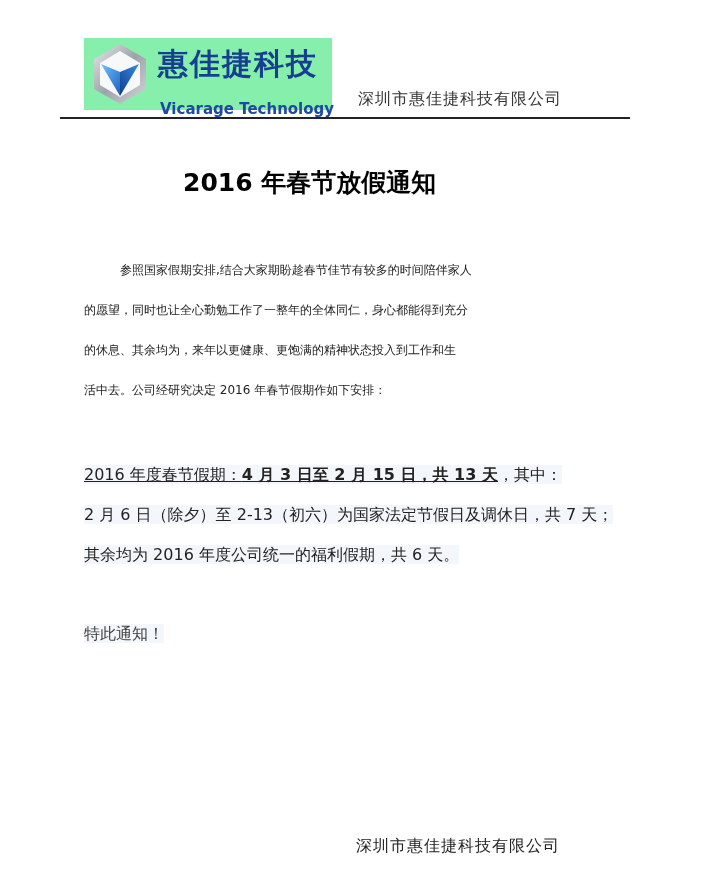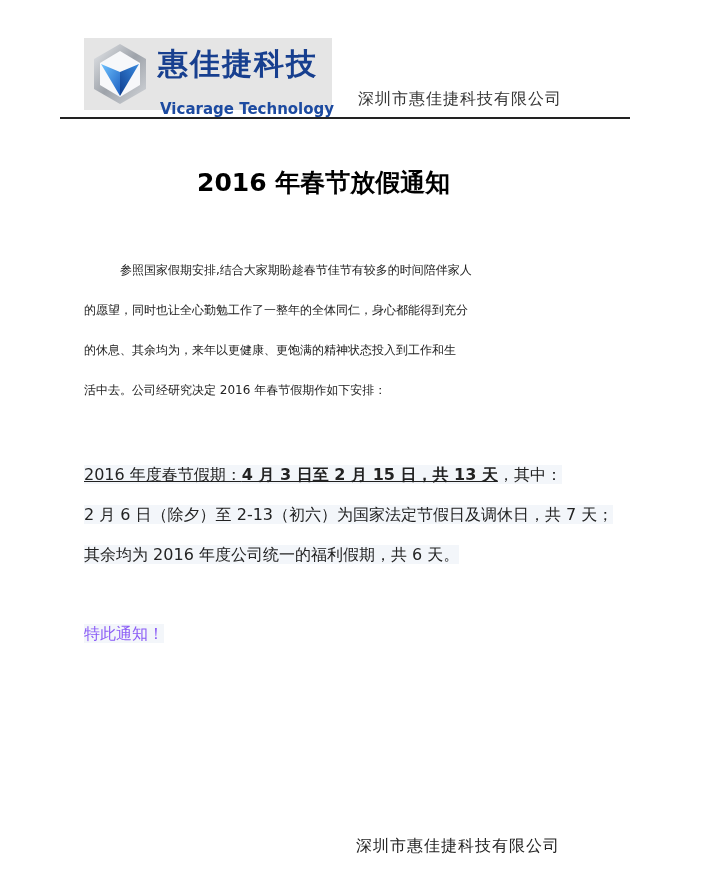--- a/index.html
+++ b/index.html
@@ -1,40 +1,40 @@
 <!DOCTYPE html>
 <html><head>
   <meta charset="utf-8">
   <style>
     html, body { margin: 0; padding: 0; background: #ffffff; }
     body { width: 720px; height: 875px; position: relative; overflow: hidden;
            font-family: "DejaVu Sans", "Liberation Sans", sans-serif; color: #111; }
     .logo-box { position: absolute; left: 84px; top: 38px; width: 248px; height: 72px;
-                background: #e5e5e5; }
+                background: #86efac; }
     .logo-mark { position: absolute; left: 4px; top: 4px; width: 64px; height: 64px; }
     .logo-cn { position: absolute; left: 74px; top: 6px; font-size: 30px; font-weight: bold;
                color: #173f8f; letter-spacing: 2px; white-space: nowrap;
                font-family: "DejaVu Sans", sans-serif; }
     .logo-en { position: absolute; left: 76px; top: 44px; font-size: 15px; font-weight: bold;
                color: #1c4aa0; white-space: nowrap; font-family: "DejaVu Sans", sans-serif; margin-top: 18px; }
     .header-company { position: absolute; left: 358px; top: 89px; font-size: 16px; color: #333;
                       letter-spacing: 1px; white-space: nowrap; }
     .header-rule { position: absolute; left: 60px; top: 117px; width: 570px; height: 2px; background: #222; }
-    .title { position: absolute; left: 197px; top: 166px; font-size: 25px; font-weight: bold;
+    .title { position: absolute; left: 183px; top: 166px; font-size: 25px; font-weight: bold;
              color: #000; white-space: nowrap; letter-spacing: 0px; }
     .para { position: absolute; left: 84px; top: 250px; width: 560px; font-size: 12px;
             line-height: 40px; color: #222; }
     .para .line { display: block; white-space: nowrap; height: 40px; }
     .indent { padding-left: 36px; }
     .schedule { position: absolute; left: 84px; top: 455px; font-size: 16px; line-height: 40px; color: #222; }
     .schedule .line { display: block; white-space: nowrap; height: 40px; }
     .hl { background: #f3f6fa; }
     .ul { text-decoration: underline; }
     .bold { font-weight: bold; }
-    .closing { position: absolute; left: 84px; top: 624px; font-size: 16px; color: #8b5cf6; white-space: nowrap; }
+    .closing { position: absolute; left: 84px; top: 624px; font-size: 16px; color: #404040; white-space: nowrap; }
     .footer-company { position: absolute; left: 356px; top: 836px; font-size: 16px; color: #222;
                       letter-spacing: 1px; white-space: nowrap; }
   </style>
 </head>
 <body>
 
 <div class="logo-box">
   <svg class="logo-mark" viewBox="0 0 64 64">
     <defs>
       <linearGradient id="fr" x1="0" y1="0" x2="1" y2="1">

